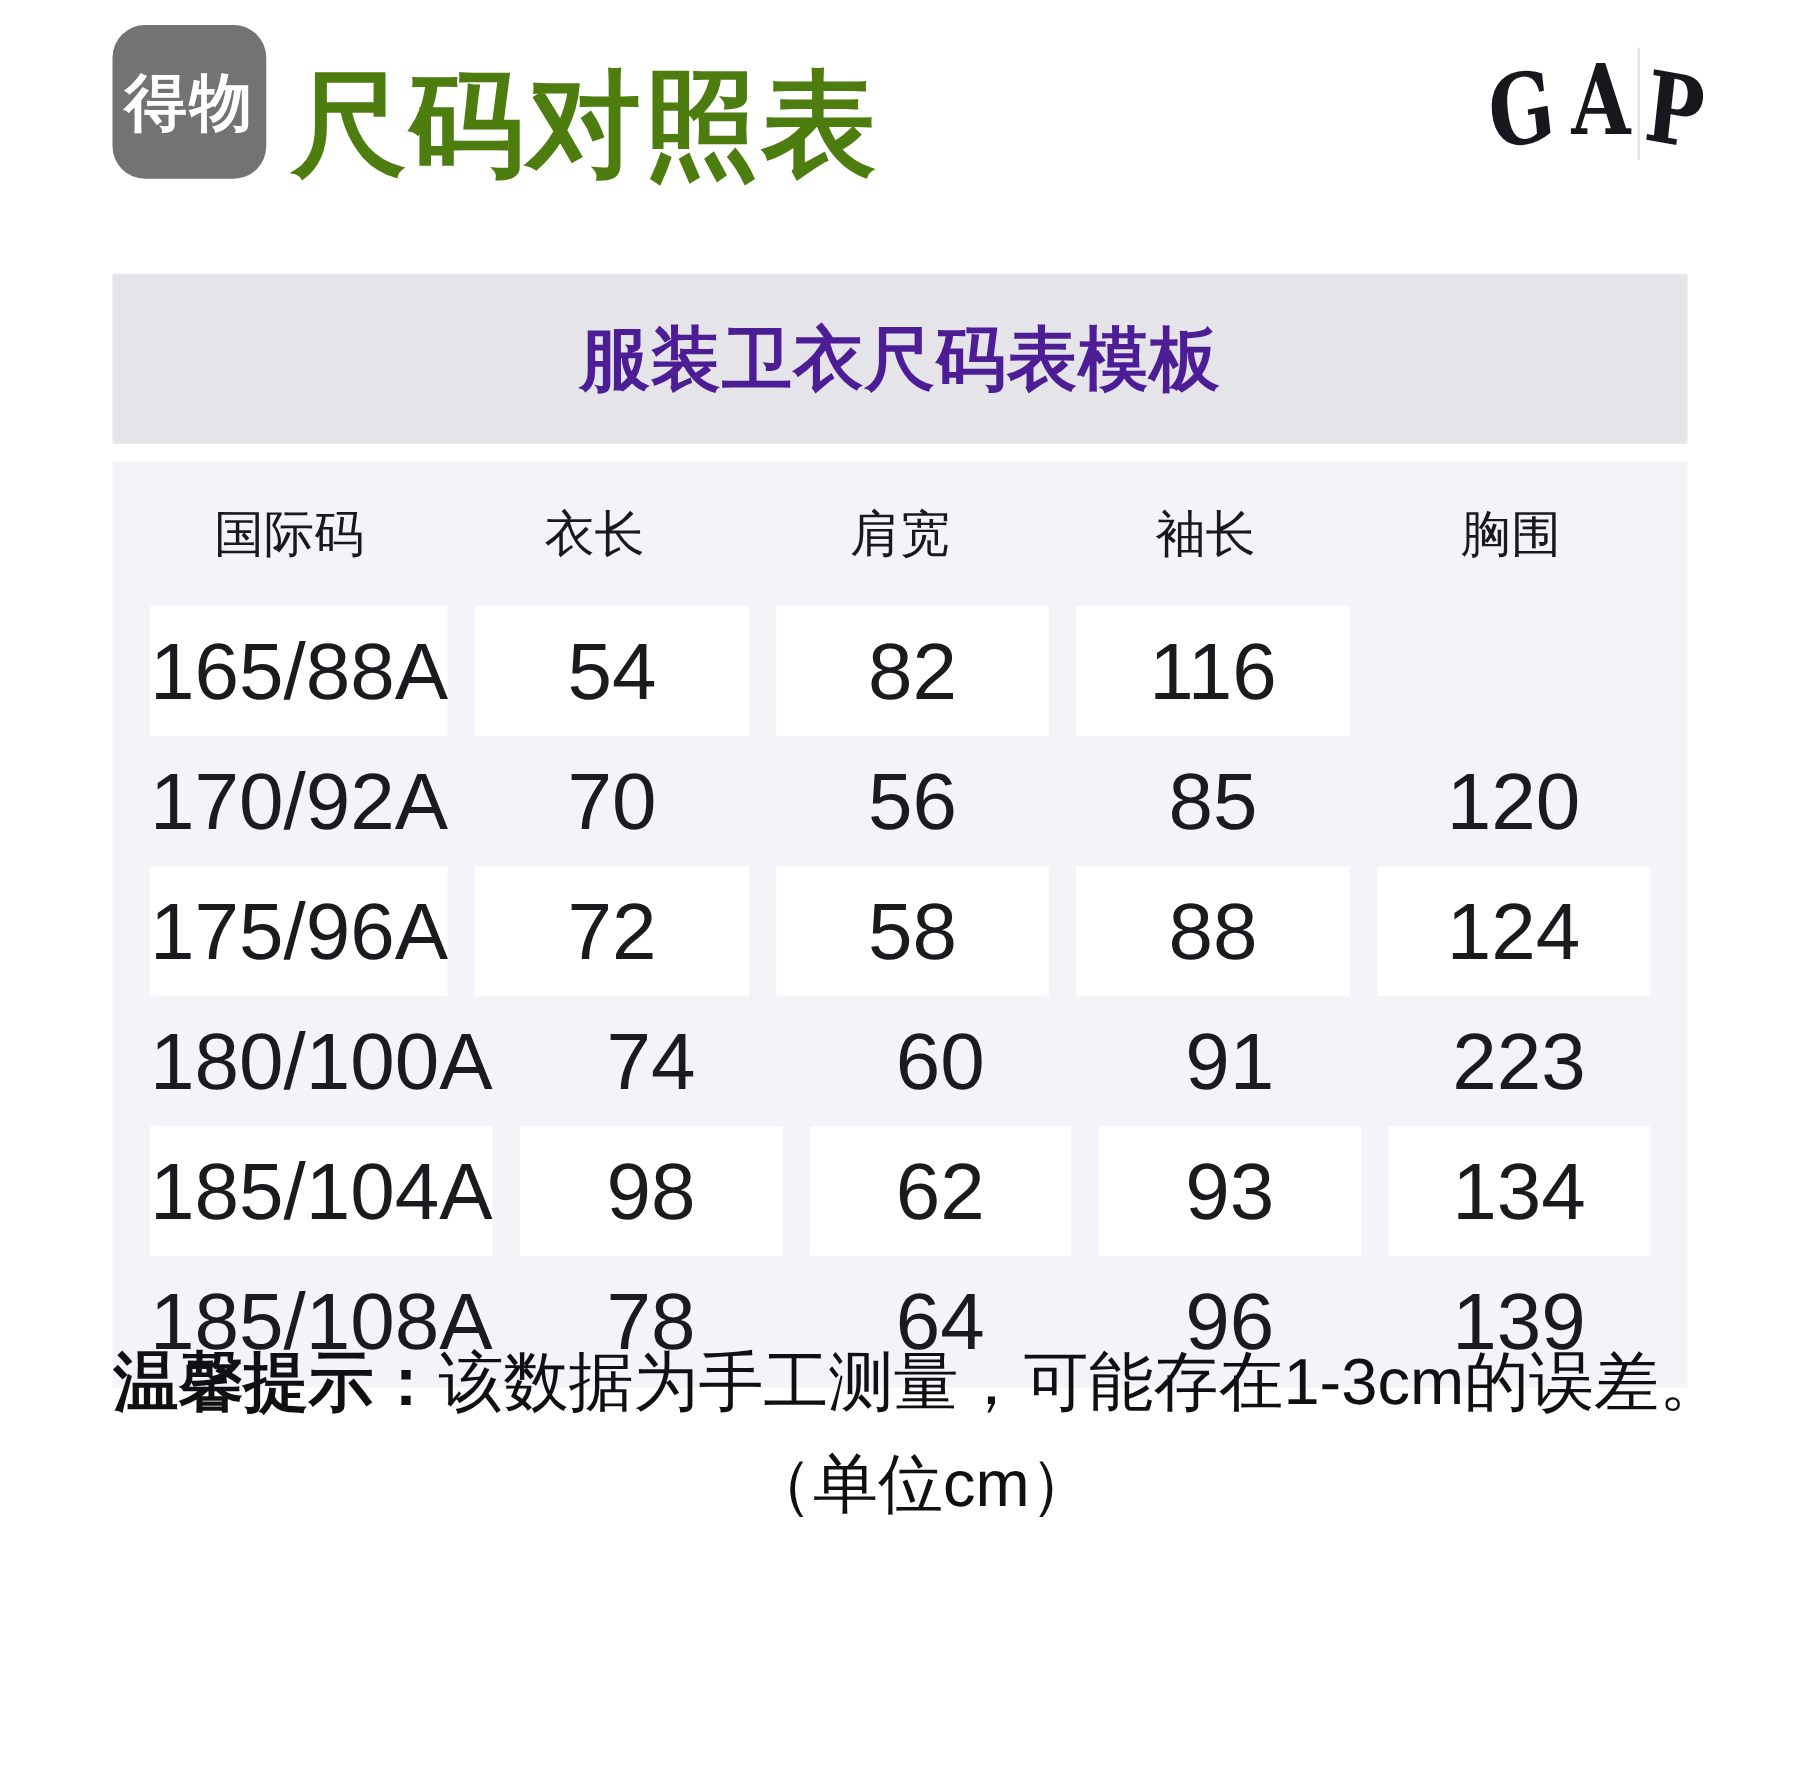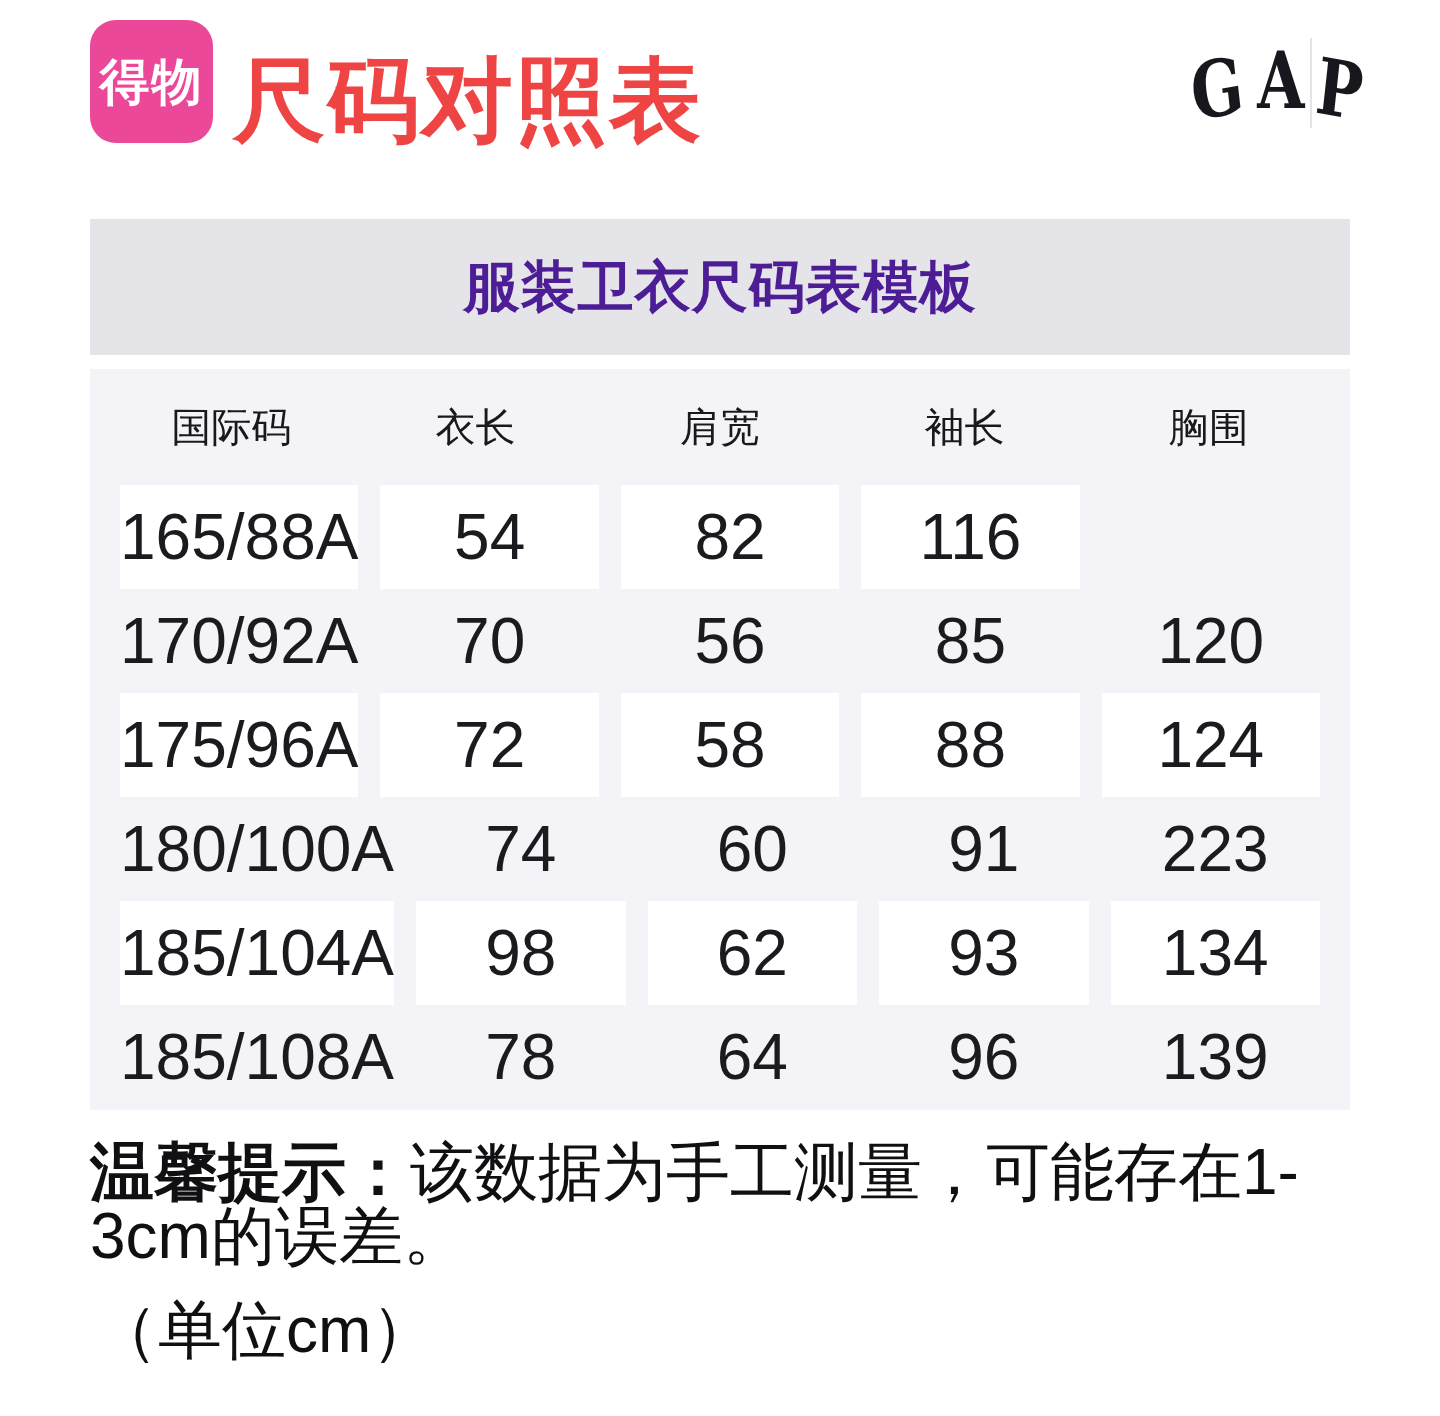--- a/index.html
+++ b/index.html
@@ -4,29 +4,29 @@
 <style>
   html,body { margin:0; padding:0; background:#ffffff; }
   .screen {
     position:relative; width:1440px; height:1416px; background:#ffffff;
     font-family:"Liberation Sans","DejaVu Sans",sans-serif; color:#1a1a1c; overflow:hidden;
   }
 
   
   .dewu-logo {
     position:absolute; left:90px; top:20px; width:123px; height:123px;
-    background:#ec4899; border-radius:26px;
+    background:#737373; border-radius:26px;
     display:flex; align-items:center; justify-content:center;
   }
   .dewu-logo .logo-text {
     color:#ffffff; font-size:50px; font-weight:700; letter-spacing:2px; line-height:1;
   }
   .page-title {
     position:absolute; left:233px; top:54px; margin:0;
-    font-size:92px; font-weight:700; line-height:1; letter-spacing:2px; color:#ef4444;
+    font-size:92px; font-weight:700; line-height:1; letter-spacing:2px; color:#4d7c0f;
     white-space:nowrap;
   }
   .gap-logo {
     position:absolute; left:1188px; top:46px; display:flex;
     font-family:"DejaVu Serif","Liberation Serif",serif; font-weight:700;
     font-size:78px; line-height:1; color:#17171d; letter-spacing:-4px;
   }
   .gap-letter { display:inline-block; transform-origin:50% 100%; }
   .gap-letter.g { transform:scaleX(0.78) rotate(-8deg) translateY(4px); }
   .gap-letter.a { transform:scaleX(0.78) translateY(-4px); }
@@ -55,22 +55,22 @@
   .trow.thead { height:116px; }
   .cell {
     display:flex; align-items:center; justify-content:center;
     font-size:64px; color:#1b1b1f; white-space:nowrap;
   }
   .thead .cell { font-size:40px; font-weight:400; color:#19191d; }
   .trow.white .cell { background:#ffffff; }
 
   
   .note {
-    position:absolute; left:90px; top:1140px; width:1290px;
-    font-size:64px; line-height:1; color:#101013;
+    position:absolute; left:90px; top:1080px; width:1290px;
+    font-size:52px; line-height:1; color:#101013;text-align:center;
   }
   .note .line1 { margin:0; }
   .note .line1 .label { font-weight:700; }
   .note .line2 { margin:30px 0 0 4px; }
 </style>
 </head>
 <body>
 
 <div class="screen">
 

